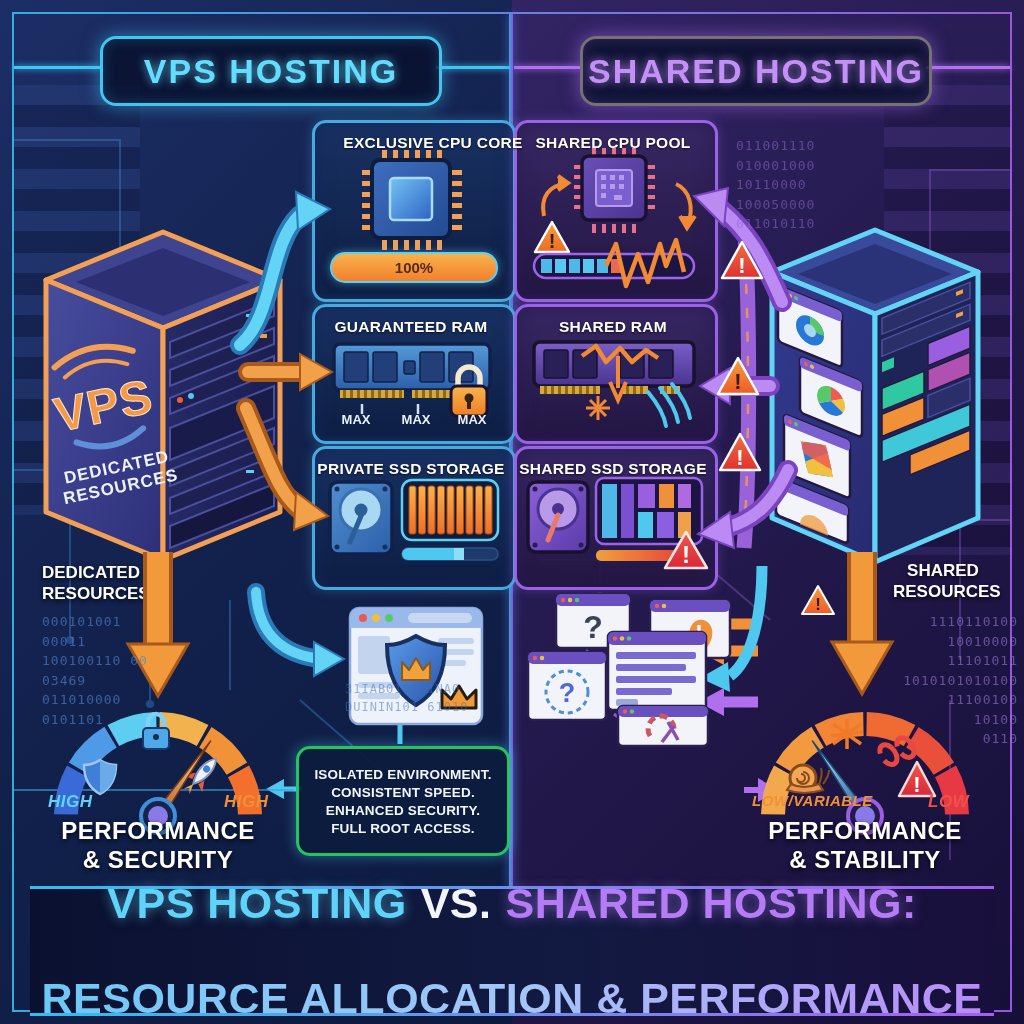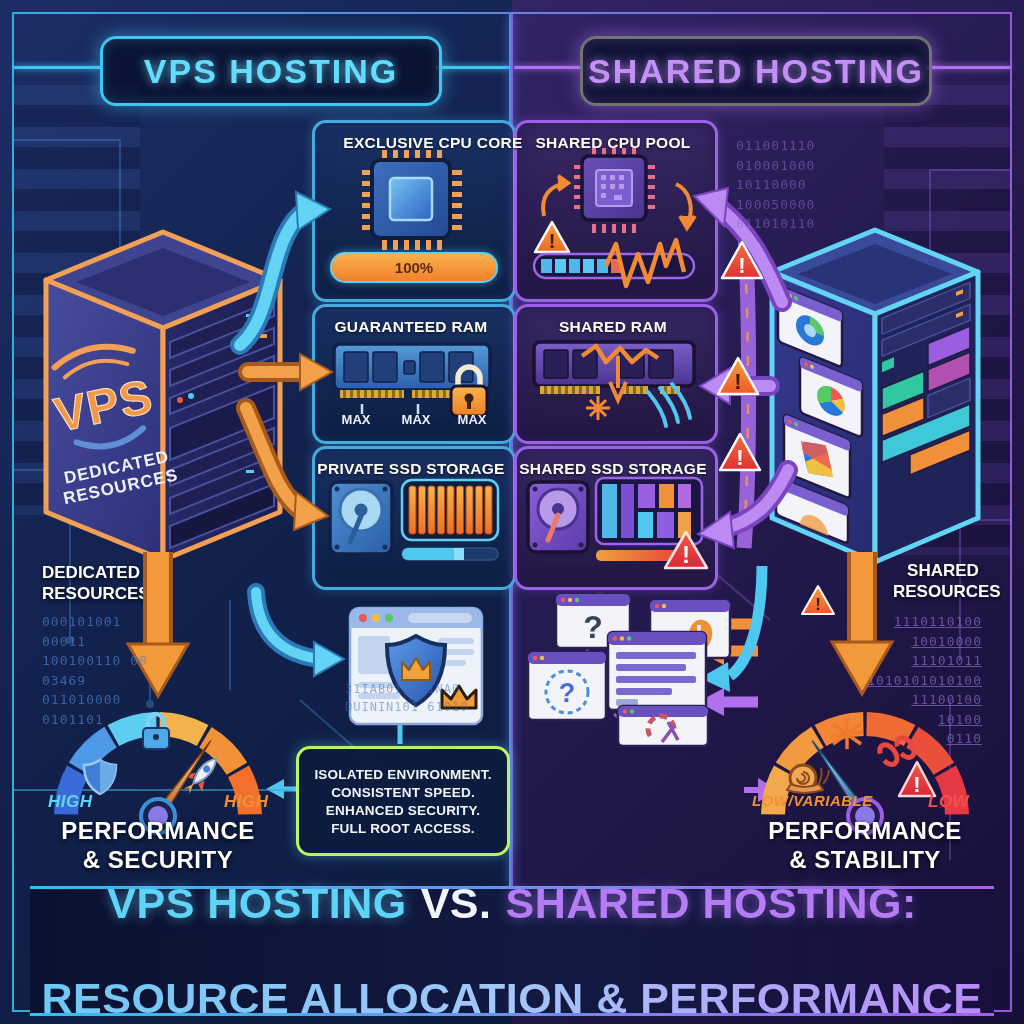--- a/index.html
+++ b/index.html
@@ -39,21 +39,21 @@
     text-shadow:0 1px 2px rgba(0,0,0,.7);}
   .bar-l{width:164px;height:27px;border:2.5px solid #5fd0f2;border-radius:15px;
     background:linear-gradient(180deg,#f8b24c,#f2802c);display:flex;align-items:center;justify-content:center;
     box-shadow:0 0 8px rgba(95,208,242,.5);}
   .bar-l span{font-weight:800;font-size:15px;color:#5a2a10;}
   .max-label{font-weight:800;font-size:13px;color:#e8f0fa;text-align:center;width:52px;}
   
   .res-label{font-weight:800;font-size:17px;color:#fff;line-height:1.25;text-shadow:0 2px 4px rgba(0,0,0,.8);}
   .feature-box{border-radius:14px;display:flex;flex-direction:column;align-items:center;justify-content:center;
     gap:3px;padding:6px 4px;}
-  .fb-l{background:rgba(12,28,62,.95);border:3px solid #bef264;box-shadow:0 0 14px rgba(79,200,240,.45);}
+  .fb-l{background:rgba(12,28,62,.95);border:3px solid #22c55e;box-shadow:0 0 14px rgba(79,200,240,.45);}
   .fb-r{background:rgba(38,26,74,.95);border:3px solid #a068ec;box-shadow:0 0 14px rgba(160,104,236,.45);}
   .feature-line{font-weight:700;font-size:13.5px;color:#f2f6fc;text-align:center;letter-spacing:.2px;}
   .gauge-label{font-weight:800;font-size:17px;letter-spacing:.5px;font-style:italic;}
   .gauge-title{font-weight:800;font-size:24px;color:#fff;text-align:center;line-height:1.22;
     text-shadow:0 2px 5px rgba(0,0,0,.8);letter-spacing:.5px;}
   
   .footer{left:30px;top:886px;width:964px;height:124px;
     background:linear-gradient(90deg,#0a1130 0%,#121a42 55%,#190f3c 100%);
     border-top:3px solid;border-bottom:3px solid;
     border-image:linear-gradient(90deg,#2fc0ee,#a65ef0) 1;
@@ -859,21 +859,21 @@
   </div>
 
   <div class="abs bin bin-l" style="left:42px;top:612px;">
     <div>000101001</div>
       <div>00011</div>
     <div>100100110 00</div>
       <div>03469</div>
     <div>011010000</div>
       <div>0101101</div>
   </div>
-  <div class="abs bin bin-r" style="left:852px;top:612px;width:130px;text-decoration:underline;">
+  <div class="abs bin bin-r" style="left:888px;top:612px;width:130px;">
     <div>1110110100</div>
       <div>10010000</div>
     <div>11101011</div>
       <div>1010101010100</div>
     <div>11100100</div>
       <div>10100</div>
     <div>0110</div>
   </div>
   <div class="abs bin bin-tr" style="left:736px;top:136px;">
     <div>011001110</div>

